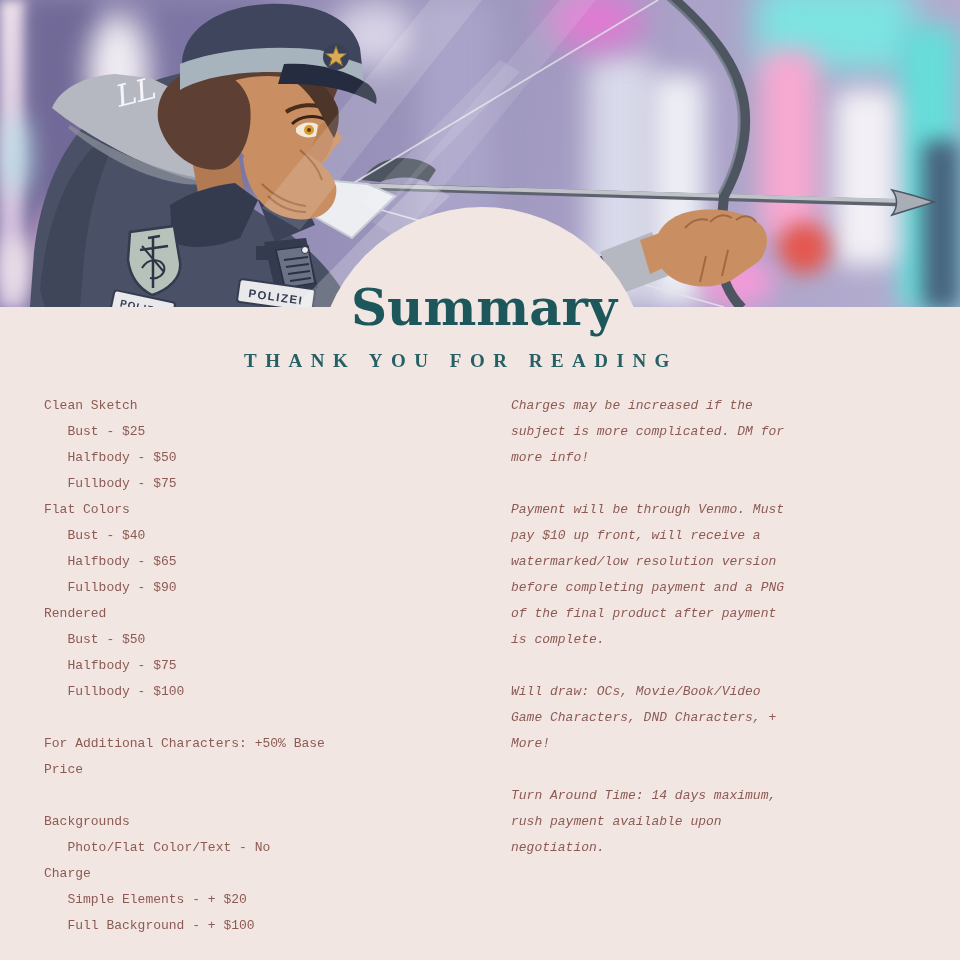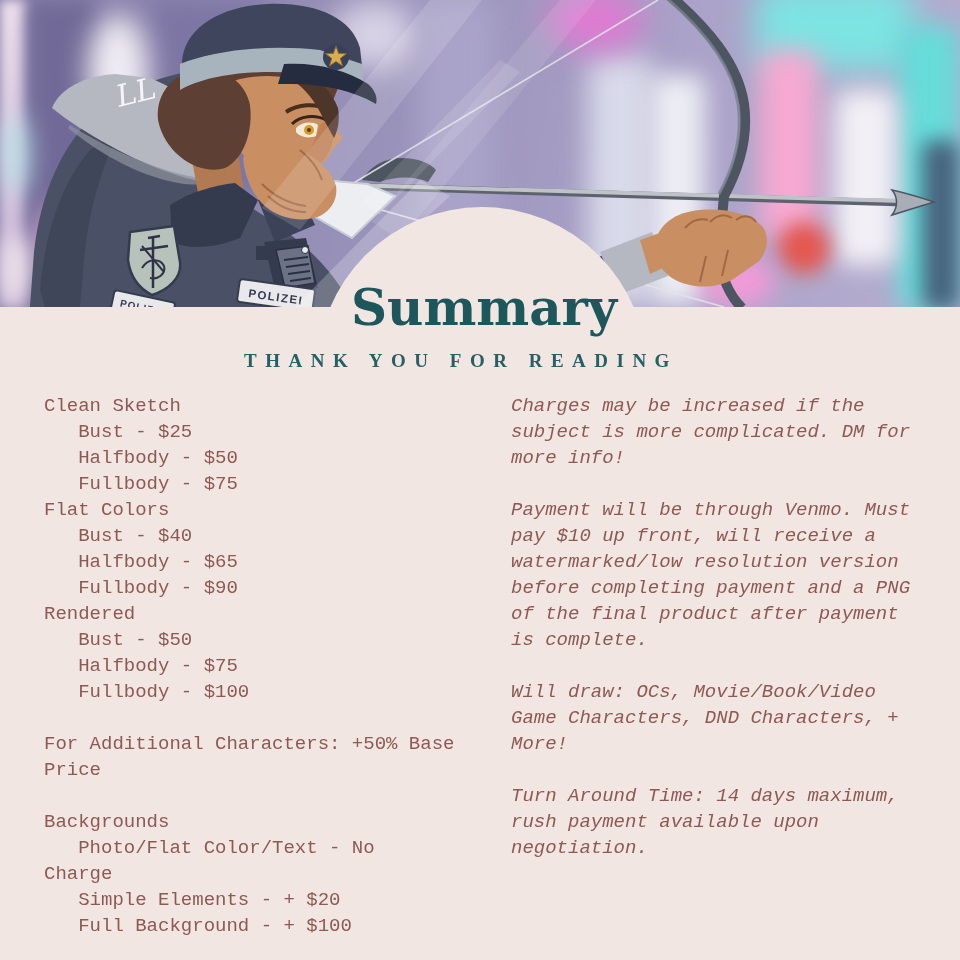--- a/index.html
+++ b/index.html
@@ -37,21 +37,21 @@
   .content{position:absolute;left:0;top:307px;width:960px;height:653px;background:#f2e6e3;z-index:2;}
   .title{position:absolute;left:4px;top:280px;width:960px;text-align:center;z-index:3;margin:0;
          font-family:"DejaVu Serif","Liberation Serif",serif;font-weight:bold;
          font-size:50px;line-height:1.1;color:#1d575c;}
   .subtitle{position:absolute;left:0;top:350px;width:900px;text-align:center;z-index:3;
             font-family:"Liberation Serif",serif;font-weight:bold;font-size:19px;
             letter-spacing:8.5px;padding-left:22px;box-sizing:border-box;color:#256065;}
 
   
   .col{position:absolute;z-index:3;white-space:pre;
-       font-family:"Liberation Mono",monospace;font-size:19px;line-height:26px;color:#8d5a53;}
+       font-family:"Liberation Mono",monospace;font-size:13px;line-height:26px;color:#8d5a53;}
   .col.left{left:44px;top:393px;}
   .col.right{left:511px;top:393px;font-style:italic;}
 </style>
 </head>
 <body>
 
 <div class="stage">
 
   <div class="hero">
     <div class="bokeh b1"></div>

